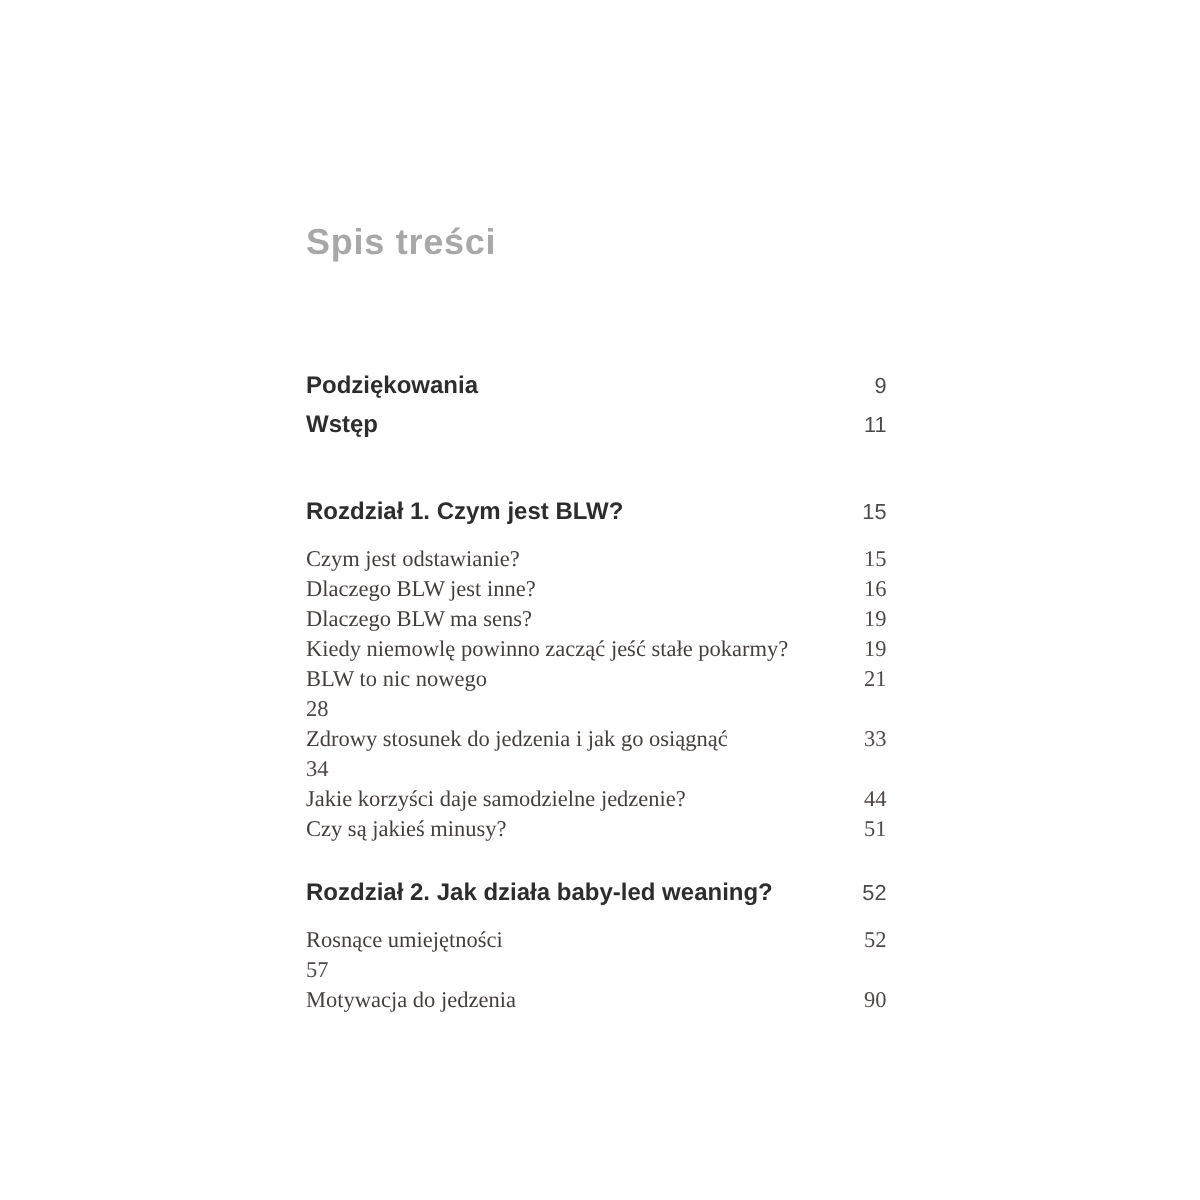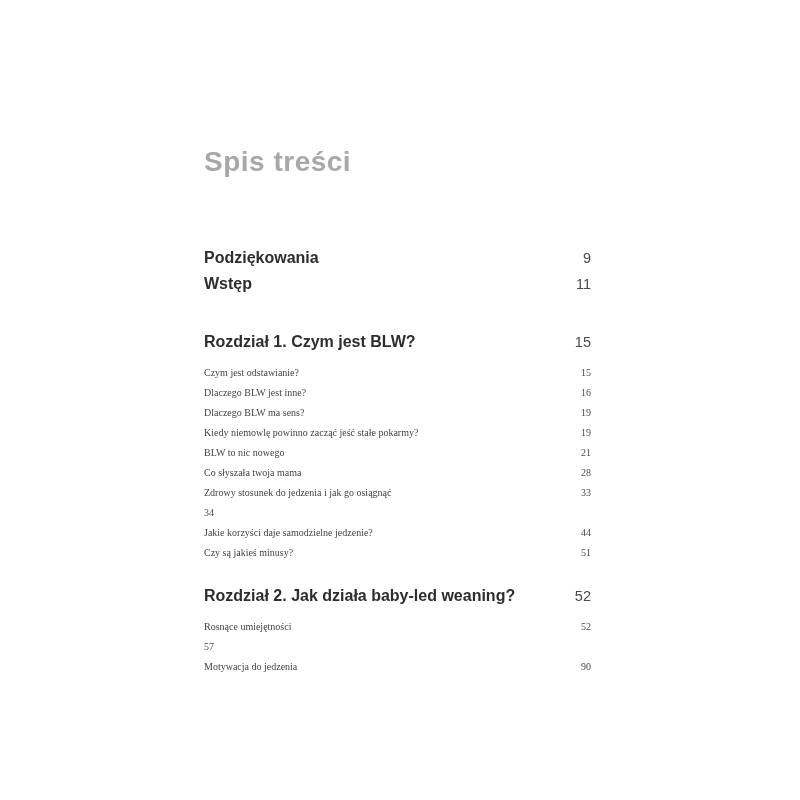--- a/index.html
+++ b/index.html
@@ -17,21 +17,21 @@
   .content {
     position: absolute;
     left: 204px;
     top: 143px;
     width: 387px;
   }
   .title {
     margin: 0;
     font-family: "Liberation Sans", sans-serif;
     font-weight: 700;
-    font-size: 28px;
+    font-size: 24px;
     line-height: 38px;
     letter-spacing: 0.5px;
     color: #a8a8a8;
   }
   .row {
     display: flex;
     justify-content: space-between;
     align-items: baseline;
   }
   .bold-row {
@@ -41,21 +41,21 @@
     line-height: 26px;
     color: #2d2d2d;
   }
   .bold-row .num {
     font-weight: 400;
     font-size: 14.5px;
     color: #4a4a4a;
   }
   .serif-row {
     font-family: "Liberation Serif", "DejaVu Serif", serif;
-    font-size: 10px;
+    font-size: 15px;
     line-height: 20px;
     color: #443f3d;
   }
   .serif-row .num {
     color: #4e4947;
   }
   .front-matter {
     margin-top: 64px;
   }
   .chapter-heading-row {
@@ -109,21 +109,20 @@
         </div>
         <div class="row serif-row">
           <span>Kiedy niemowlę powinno zacząć jeść stałe pokarmy?</span>
           <span class="num">19</span>
         </div>
         <div class="row serif-row">
           <span>BLW to nic nowego</span>
           <span class="num">21</span>
         </div>
         <div class="row serif-row">
-          <span>Co słyszała twoja mama</span>
           <span class="num">28</span>
         </div>
         <div class="row serif-row">
           <span>Zdrowy stosunek do jedzenia i jak go osiągnąć</span>
           <span class="num">33</span>
         </div>
         <div class="row serif-row">
           <span class="num">34</span>
         </div>
         <div class="row serif-row">

